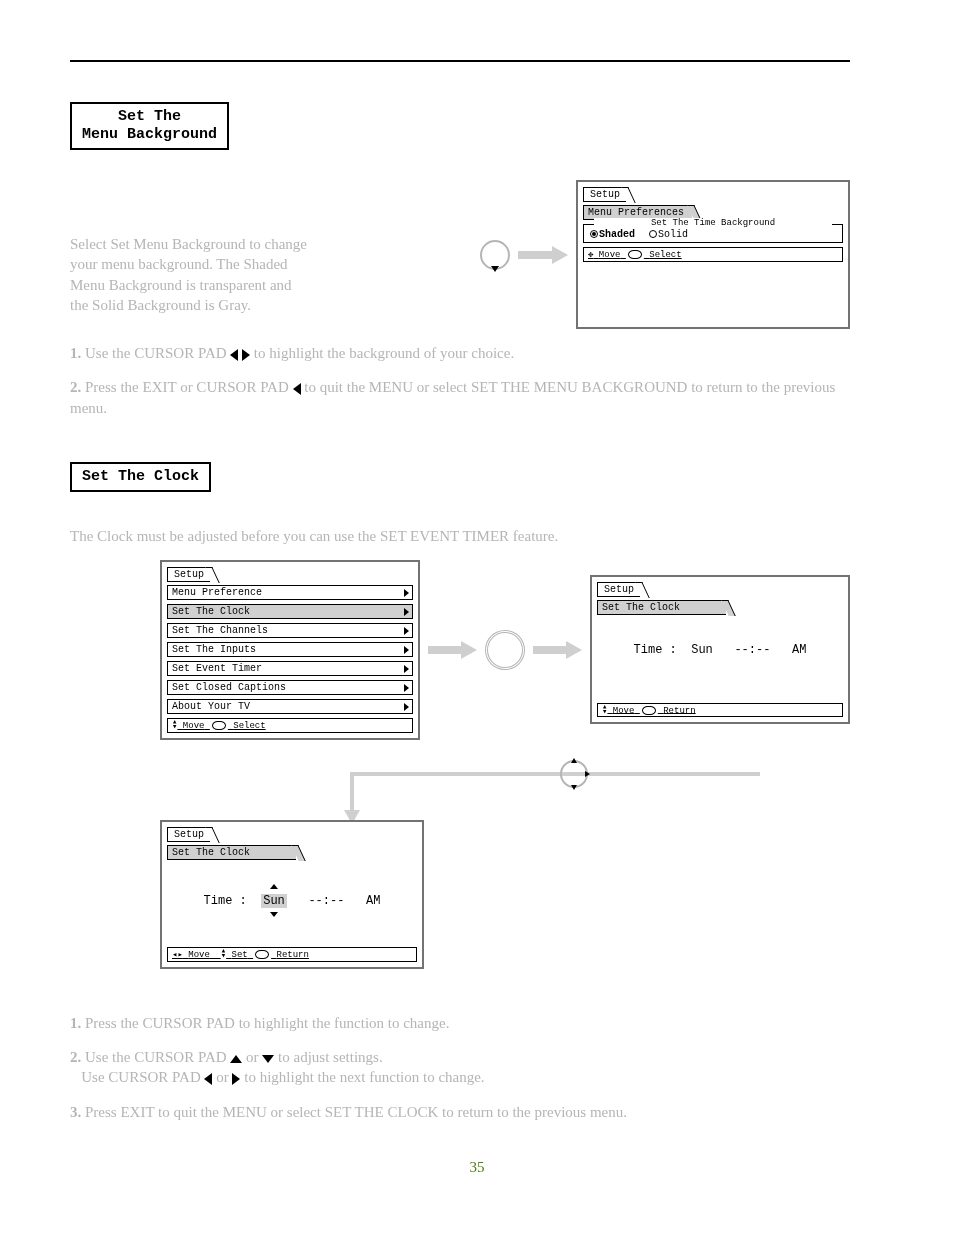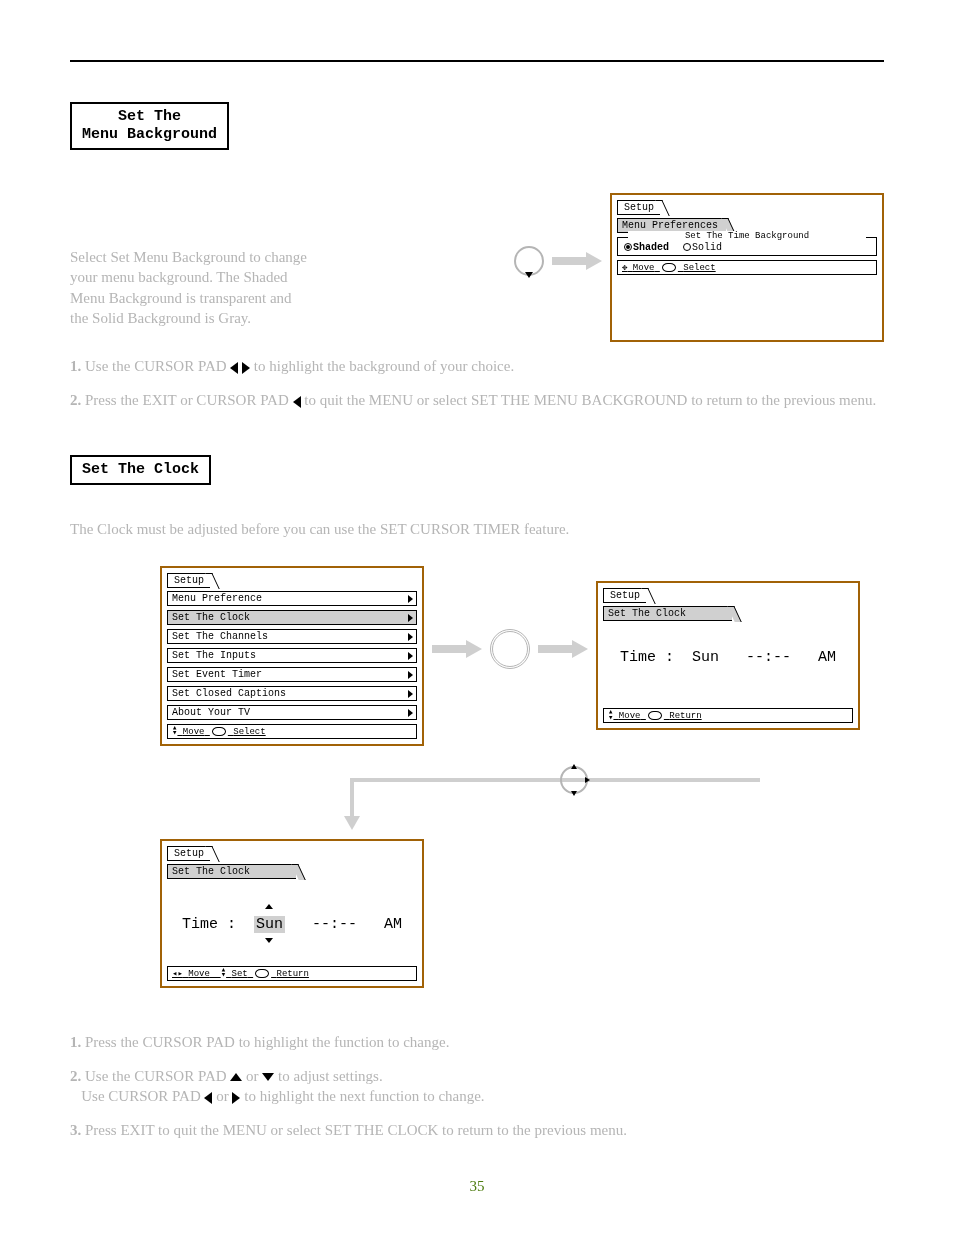--- a/index.html
+++ b/index.html
@@ -4,21 +4,21 @@
 <style>
   body{
     margin:0;
     background:#fff;
     font-family:"Times New Roman",serif;
     font-size:15px;
     color:#000;
     width:954px;
   }
   .page{
-    padding:60px 70px 60px 70px;
+    padding:60px 104px 60px 70px;
     position:relative;
   }
   .top-rule{border-top:2px solid #000;margin-bottom:40px;}
   .section-box{
     border:2px solid #000;
     display:inline-block;
     padding:4px 10px;
     text-align:center;
     font-family:"Courier New",monospace;
     font-weight:bold;
@@ -29,28 +29,27 @@
   .gray-note{
     color:#b5b5b5;
     font-family:"Times New Roman",serif;
     font-size:15px;
     line-height:1.35;
     margin:14px 0;
     max-width:810px;
   }
   .gray-note b{color:#b5b5b5;font-weight:bold;}
   .osd-shell{
-    border:2px solid #a16207;
+    border:2px solid #737373;
     width:260px;
     position:relative;
     background:#fff;
     font-family:"Courier New",monospace;
     font-size:10px;
     padding:5px;
-    margin-top:13px;
   }
   .osd-tab{
     border:1px solid #000;
     display:inline-block;
     padding:1px 6px;
     margin:0 0 3px 0;
     position:relative;
     background:#fff;
     border-right:none;
   }
@@ -97,21 +96,21 @@
   .triangle{display:inline-block;vertical-align:middle;}
   .triangle.left{border-right:8px solid #000;border-top:6px solid transparent;border-bottom:6px solid transparent;}
   .triangle.right{border-left:8px solid #000;border-top:6px solid transparent;border-bottom:6px solid transparent;}
   .triangle.up{border-bottom:8px solid #000;border-left:6px solid transparent;border-right:6px solid transparent;}
   .triangle.down{border-top:8px solid #000;border-left:6px solid transparent;border-right:6px solid transparent;}
   .page-num{color:#4d7c0f;position:absolute;bottom:20px;left:50%;transform:translateX(-50%);font-size:15px;}
   .elbow{position:relative;}
   .elbow .h{position:absolute;border-top:4px solid #cfcfcf;}
   .elbow .v{position:absolute;border-left:4px solid #cfcfcf;}
   .elbow .head-down{position:absolute;border-top:14px solid #cfcfcf;border-left:8px solid transparent;border-right:8px solid transparent;}
-  .time-row{margin:28px 0;text-align:center;font-size:15px;}
+  .time-row{margin:28px 0;text-align:center;font-size:12px;}
   .time-row .hi{background:#d0d0d0;padding:0 2px;}
   .dpad-mini{width:24px;height:24px;border:2px solid #b5b5b5;border-radius:50%;position:relative;display:inline-block;}
   .dpad-mini .t{position:absolute;}
   .dpad-mini .t.up{top:-4px;left:50%;transform:translateX(-50%);border-bottom:5px solid #000;border-left:3px solid transparent;border-right:3px solid transparent;}
   .dpad-mini .t.down{bottom:-4px;left:50%;transform:translateX(-50%);border-top:5px solid #000;border-left:3px solid transparent;border-right:3px solid transparent;}
   .dpad-mini .t.right{right:-4px;top:50%;transform:translateY(-50%);border-left:5px solid #000;border-top:3px solid transparent;border-bottom:3px solid transparent;}
 </style>
 </head>
 <body>
 
@@ -163,21 +162,21 @@
     <b>2. </b><span>Press the EXIT or CURSOR PAD</span>
     <span class="triangle left"></span>
     <span>to quit the MENU or select SET THE MENU BACKGROUND to return to the previous menu.</span>
   </p>
 
   
   <div style="height:30px;"></div>
   <div class="section-box">
     <span>Set The Clock</span>
   </div>
-  <p class="gray-note">The Clock must be adjusted before you can use the SET CURSOR TIMER feature.</p>
+  <p class="gray-note">The Clock must be adjusted before you can use the SET EVENT TIMER feature.</p>
 
   
   <div style="display:flex;align-items:center;gap:8px;margin:10px 0 0 90px;">
 
     <div class="osd-shell" style="width:250px;">
       <span class="osd-tab">Setup</span>
       <div class="osd-sub arrow"><span>Menu Preference</span></div>
       <div class="osd-sub arrow active"><span>Set The Clock</span></div>
       <div class="osd-sub arrow"><span>Set The Channels</span></div>
       <div class="osd-sub arrow"><span>Set The Inputs</span></div>

